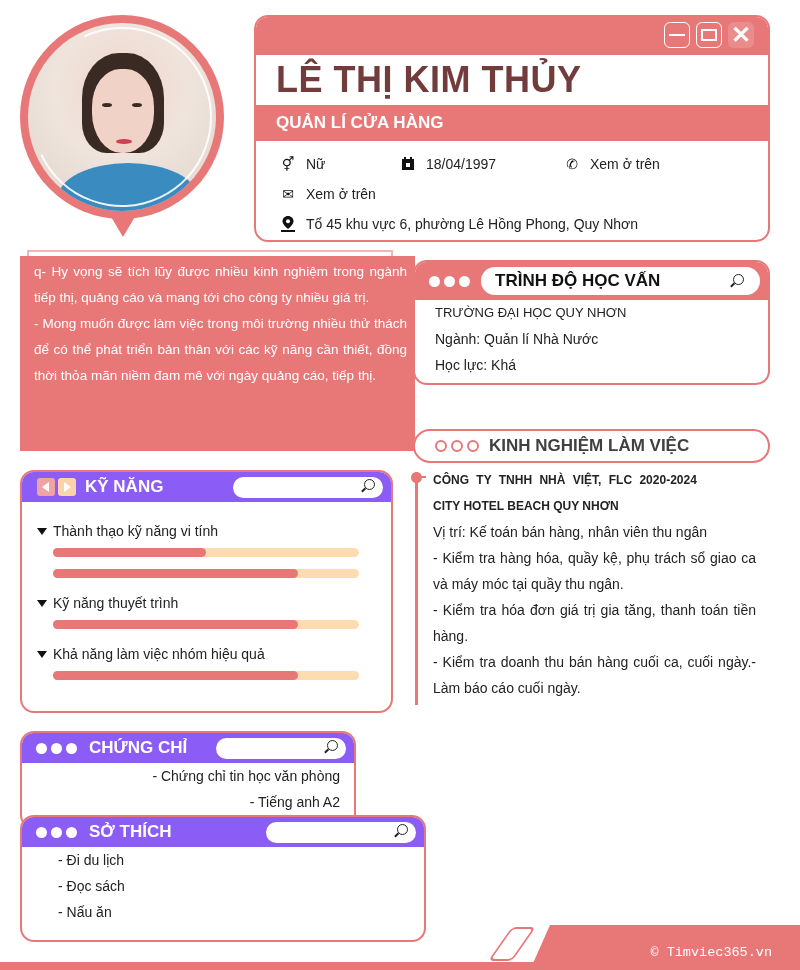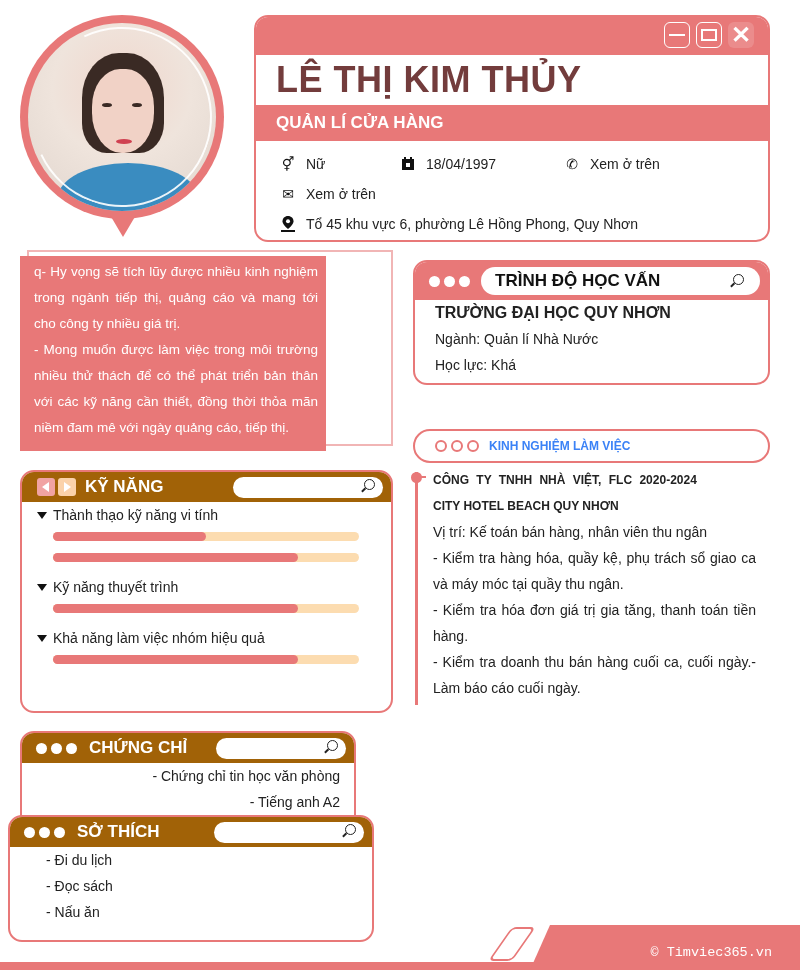--- a/index.html
+++ b/index.html
@@ -45,47 +45,47 @@
   .name { height: 50px; padding-left: 20px; font-size: 36px; font-weight: bold; color: #733c3c; line-height: 50px; letter-spacing: 0.5px; }
   .job-title { height: 36px; background: #e87878; color: #fff; padding-left: 20px; font-size: 17px; font-weight: bold; line-height: 36px; }
   .contact { padding: 8px 0 0 24px; font-size: 14px; color: #222; }
   .contact-row { display: flex; height: 30px; align-items: center; }
   .contact-item { display: flex; align-items: center; gap: 10px; }
   .c-icon { width: 16px; height: 16px; display: inline-flex; align-items: center; justify-content: center; font-size: 14px; color: #111; }
 
   
   .objective-frame { position: absolute; left: 27px; top: 250px; width: 366px; height: 196px; border: 2px solid #f1b5b5; }
   .objective {
-    position: absolute; left: 20px; top: 256px; width: 306px; height: 195px; background: #e87878;
+    position: absolute; left: 20px; top: 256px; width: 395px; height: 195px; background: #e87878;
     color: #fff; font-size: 13.5px; line-height: 26px; padding: 3px 8px 0 14px; text-align: justify;
   }
 
   
   .panel { position: absolute; border: 2px solid #e87878; border-radius: 14px; background: #fff; overflow: hidden; }
-  .panel-head { height: 30px; background: #a16207; position: relative; display: flex; align-items: center; }
+  .panel-head { height: 30px; background: #8b5cf6; position: relative; display: flex; align-items: center; }
   .dots { display: flex; gap: 4px; margin-left: 14px; }
   .dot { width: 11px; height: 11px; border-radius: 50%; background: #fff; }
   .panel-title { color: #fff; font-weight: bold; font-size: 17px; margin-left: 12px; }
   .search-pill {
     position: absolute; right: 8px; top: 5px; height: 21px; background: #fff; border-radius: 11px; cursor: text;
   }
   .search-pill .mag { position: absolute; right: 8px; top: 2px; width: 11px; height: 11px; border: 1.6px solid #222; border-radius: 50%; }
   .search-pill .mag::after { content: ""; position: absolute; left: -4px; top: 9px; width: 5px; height: 1.6px; background: #222; transform: rotate(-45deg); }
   .panel-body { padding: 4px 14px; font-size: 14px; line-height: 26px; color: #222; }
 
   
   .edu-head { height: 38px; background: #e87878; position: relative; display: flex; align-items: center; }
   .edu-pill { position: absolute; left: 66px; right: 8px; top: 5px; height: 28px; background: #fff; border-radius: 14px; padding-left: 14px; display: flex; align-items: center; font-weight: bold; font-size: 17px; color: #111; }
   .edu-pill .mag { position: absolute; right: 16px; top: 7px; width: 11px; height: 11px; border: 1.6px solid #222; border-radius: 50%; }
   .edu-pill .mag::after { content: ""; position: absolute; left: -4px; top: 9px; width: 5px; height: 1.6px; background: #222; transform: rotate(-45deg); }
 
   
   .exp-head { position: absolute; left: 413px; top: 429px; width: 357px; height: 34px; border: 2px solid #e87878; border-radius: 17px; display: flex; align-items: center; }
   .exp-head .dot { border: 2px solid #e87878; background: #fff; width: 12px; height: 12px; }
-  .exp-title { font-weight: bold; font-size: 12px; color: #3b82f6; margin-left: 10px; }
+  .exp-title { font-weight: bold; font-size: 17px; color: #404040; margin-left: 10px; }
   .timeline { position: absolute; left: 415px; top: 472px; width: 3px; height: 233px; background: #e87878; }
   .timeline-dot { position: absolute; left: 411px; top: 472px; width: 11px; height: 11px; border-radius: 50%; background: #e87878; }
   .timeline-tick { position: absolute; left: 418px; top: 476px; width: 8px; height: 2px; background: #e87878; }
   .exp-body { position: absolute; left: 433px; top: 467px; width: 323px; font-size: 14px; line-height: 26px; color: #222; text-align: justify; }
   .exp-company { font-weight: bold; font-size: 12px; }
 
   
   .skill-arrows { display: flex; gap: 3px; margin-left: 15px; }
   .arrow-btn { width: 18px; height: 18px; border-radius: 3px; position: relative; cursor: pointer; }
   .arrow-btn.left { background: #f1a3a3; }
@@ -187,21 +187,21 @@
         <div class="dot"></div>
         <div class="dot"></div>
         <div class="dot"></div>
       </div>
     <div class="edu-pill">
       <span>TRÌNH ĐỘ HỌC VẤN</span>
       <span class="mag"></span>
     </div>
   </div>
   <div class="panel-body" style="padding-left:20px; padding-top:0;">
-    <div style="font-weight:bold; font-size:16px;">TRƯỜNG ĐẠI HỌC QUY NHƠN</div>
+    <div style="font-weight:normal; font-size:13px;">TRƯỜNG ĐẠI HỌC QUY NHƠN</div>
     <div>Ngành: Quản lí Nhà Nước</div>
     <div>Học lực: Khá</div>
   </div>
 </div>
 
 <div class="exp-head">
   <div class="dots" style="margin-left:20px">
       <div class="dot"></div>
       <div class="dot"></div>
       <div class="dot"></div>
@@ -224,21 +224,21 @@
   <div class="panel-head">
     <div class="skill-arrows">
       <div class="arrow-btn left"></div>
       <div class="arrow-btn right"></div>
     </div>
     <span class="panel-title" style="margin-left:9px">KỸ NĂNG</span>
     <div class="search-pill" style="width:150px;">
         <span class="mag"></span>
       </div>
   </div>
-  <div class="panel-body" style="padding-top:0; padding-left:15px;">
+  <div class="panel-body" style="padding-top:16px; padding-left:15px;">
     <div class="skill-item">
       <div class="skill-label">
           <span class="tri"></span>
           <span>Thành thạo kỹ năng vi tính</span>
         </div>
       <div class="bar-track">
           <div class="bar-fill" style="width:50%"></div>
         </div>
     </div>
     <div class="skill-item">
@@ -278,21 +278,21 @@
     <div class="search-pill" style="width:130px;">
         <span class="mag"></span>
       </div>
   </div>
   <div class="panel-body" style="padding-top:0;text-align:right;">
     <div>- Chứng chỉ tin học văn phòng</div>
     <div>- Tiếng anh A2</div>
   </div>
 </div>
 
-<div class="panel" style="left:8px; top:815px; width:366px; height:127px;">
+<div class="panel" style="left:20px; top:815px; width:406px; height:127px;">
   <div class="panel-head">
     <div class="dots">
         <div class="dot"></div>
         <div class="dot"></div>
         <div class="dot"></div>
       </div>
     <span class="panel-title">SỞ THÍCH</span>
     <div class="search-pill" style="width:150px;">
         <span class="mag"></span>
       </div>

